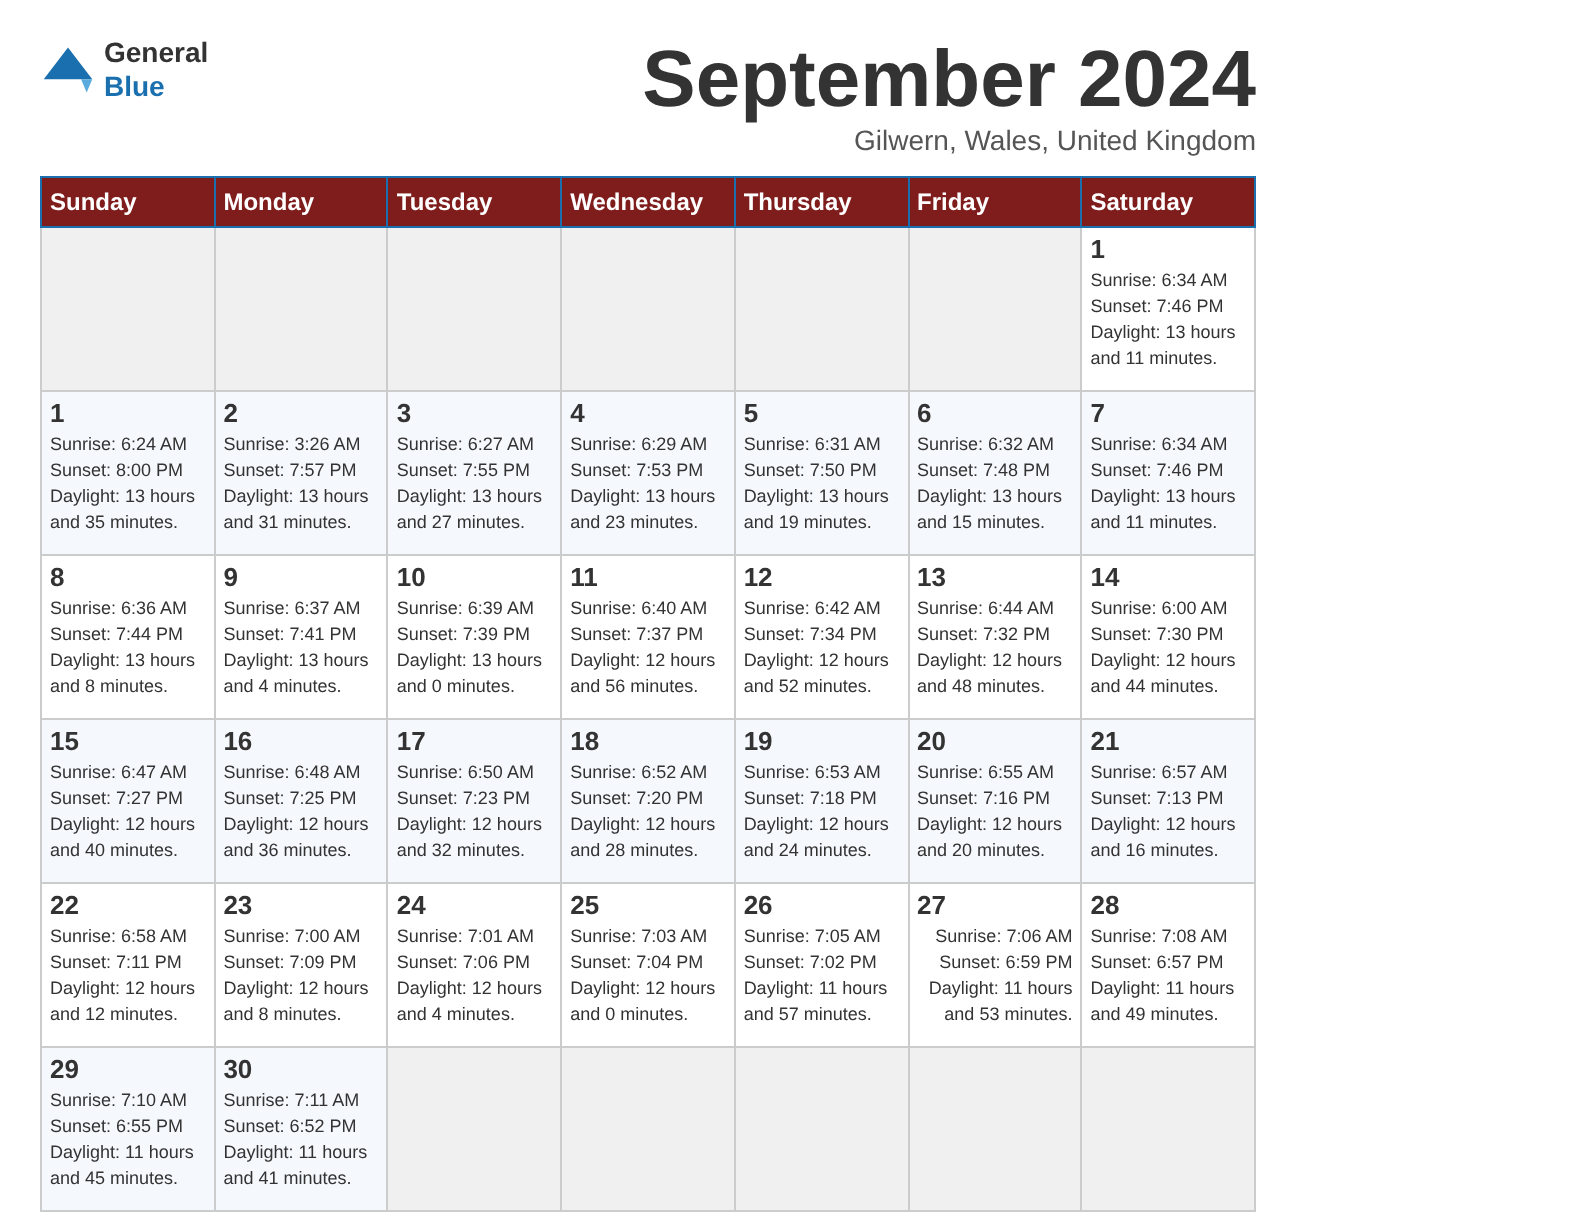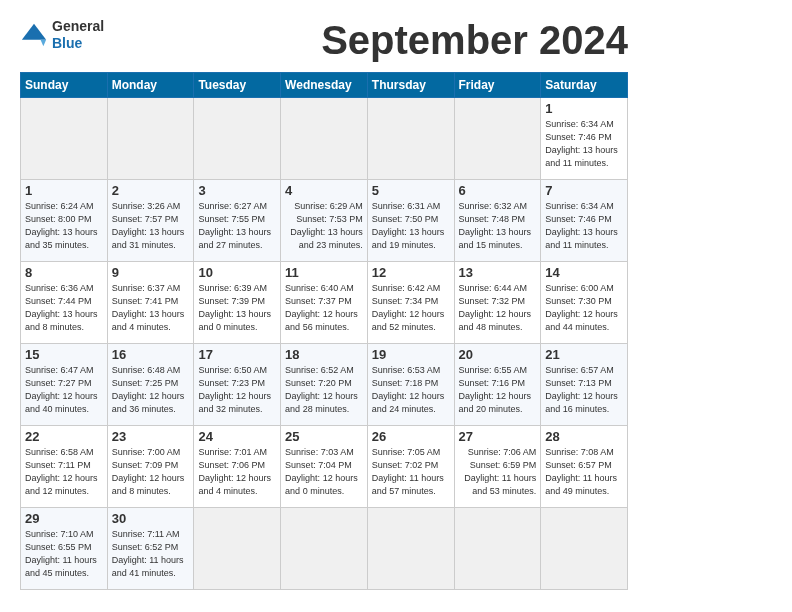--- a/index.html
+++ b/index.html
@@ -50,21 +50,21 @@
     .location {
       font-size: 14px;
       color: #555;
     }
     table {
       width: 100%;
       border-collapse: collapse;
       table-layout: fixed;
     }
     thead th {
-      background: #0369a1;
+      background: #7f1d1d;
       color: #fff;
       font-size: 12px;
       font-weight: bold;
       padding: 5px 4px;
       text-align: left;
       border: 1px solid #1a6faf;
     }
     tbody td {
       vertical-align: top;
       border: 1px solid #ccc;
@@ -103,20 +103,21 @@
         <polygon points="15,3 28,20 2,20" fill="#1a6faf"></polygon>
         <polygon points="22,20 28,20 25,27" fill="#5aaadd"></polygon>
       </svg>
       <div class="logo-text">
         <span class="general">General</span>
         <span class="blue">Blue</span>
       </div>
     </div>
     <div class="title-block">
       <div class="month-title">September 2024</div>
+      <div class="location">Gilwern, Wales, United Kingdom</div>
     </div>
   </div>
 
   <table>
     <thead>
       <tr>
 
       <th>Sunday</th>
           <th>Monday</th>
           <th>Tuesday</th>
@@ -159,21 +160,21 @@
           </td>
           <td>
             <span class="day-num">3</span>
             <div class="day-info" style="white-space: pre-line;">Sunrise: 6:27 AM
 Sunset: 7:55 PM
 Daylight: 13 hours
 and 27 minutes.</div>
           </td>
           <td>
             <span class="day-num">4</span>
-            <div class="day-info" style="white-space: pre-line; text-align: right;">Sunrise: 6:29 AM
+            <div class="day-info" style="white-space: pre-line;">Sunrise: 6:29 AM
 Sunset: 7:53 PM
 Daylight: 13 hours
 and 23 minutes.</div>
           </td>
           <td>
             <span class="day-num">5</span>
             <div class="day-info" style="white-space: pre-line;">Sunrise: 6:31 AM
 Sunset: 7:50 PM
 Daylight: 13 hours
 and 19 minutes.</div>

